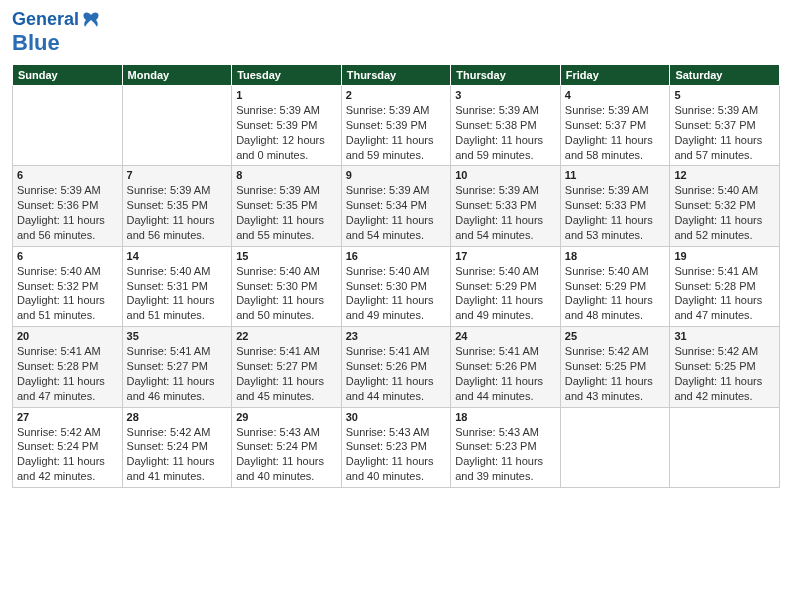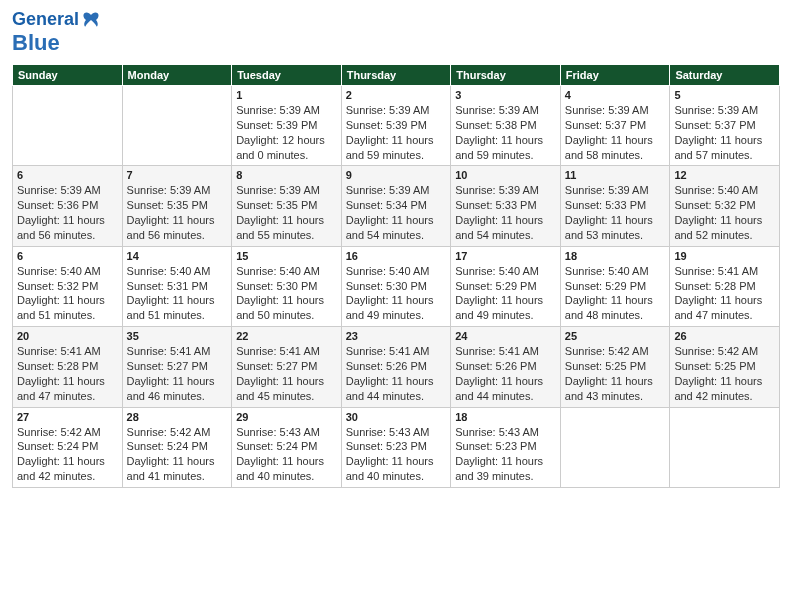--- a/index.html
+++ b/index.html
@@ -308,21 +308,21 @@
 and 44 minutes.</div>
           </td>
           <td>
             <div class="day-num">25</div>
             <div class="day-info" style="white-space: pre-line;">Sunrise: 5:42 AM
 Sunset: 5:25 PM
 Daylight: 11 hours
 and 43 minutes.</div>
           </td>
           <td>
-            <div class="day-num">26</div>
+            <div class="day-num">31</div>
             <div class="day-info" style="white-space: pre-line;">Sunrise: 5:42 AM
 Sunset: 5:25 PM
 Daylight: 11 hours
 and 42 minutes.</div>
           </td>
         </tr>
         <tr>
           <td>
             <div class="day-num">27</div>
             <div class="day-info" style="white-space: pre-line;">Sunrise: 5:42 AM

